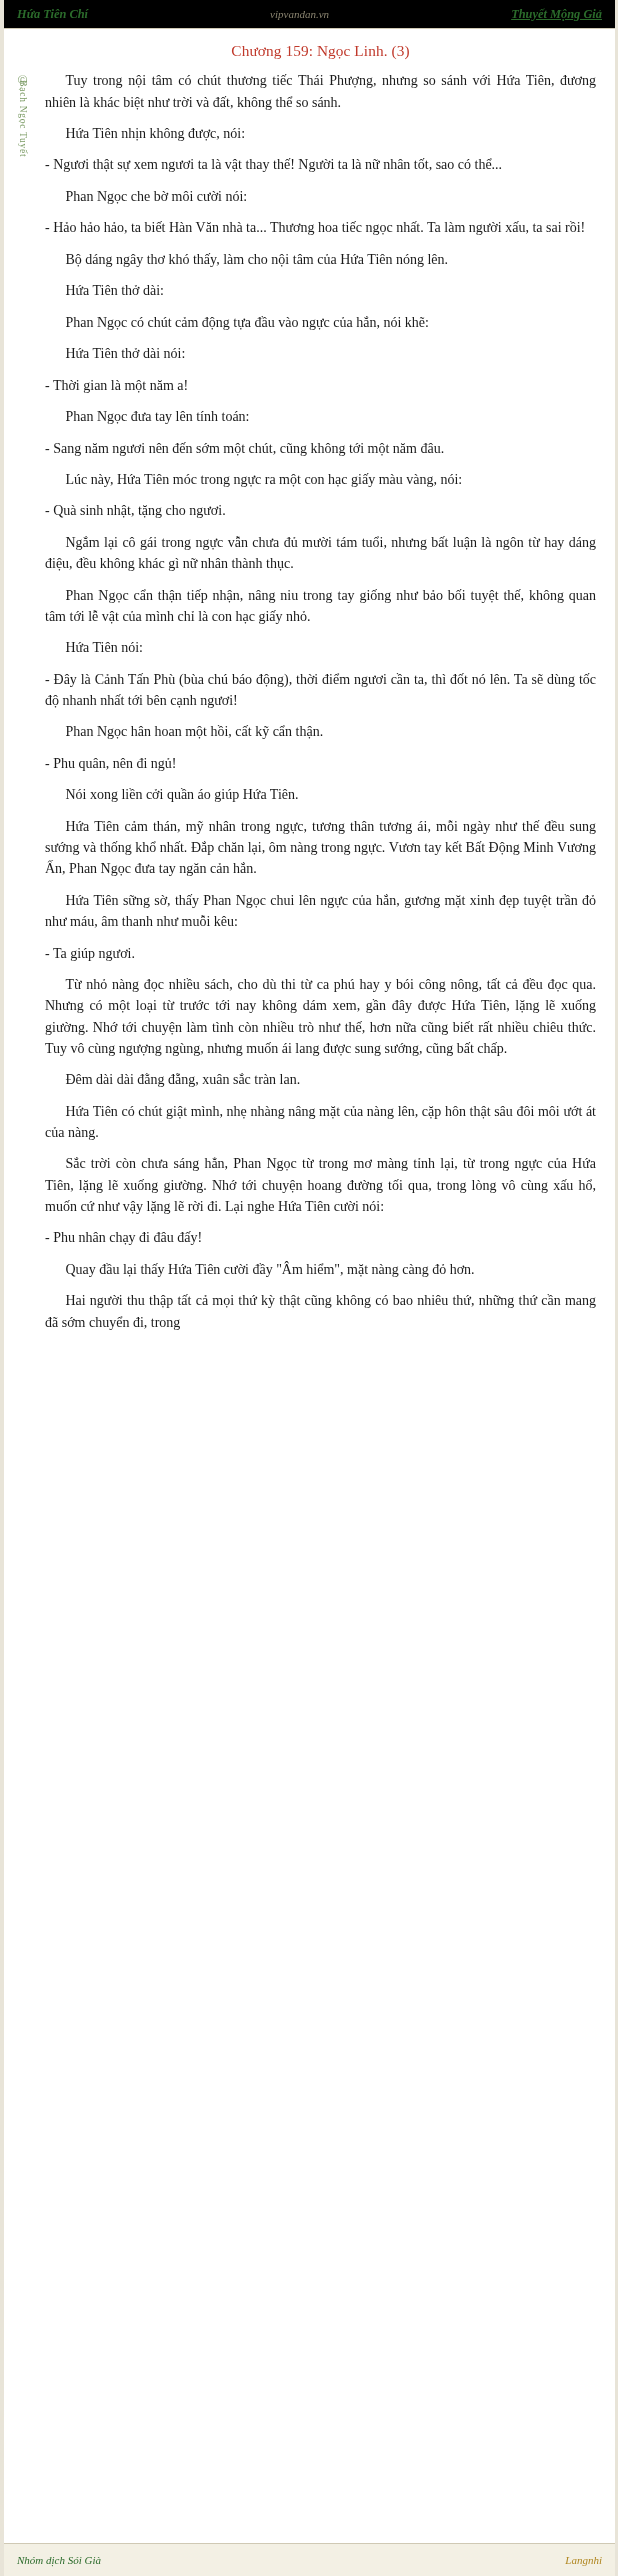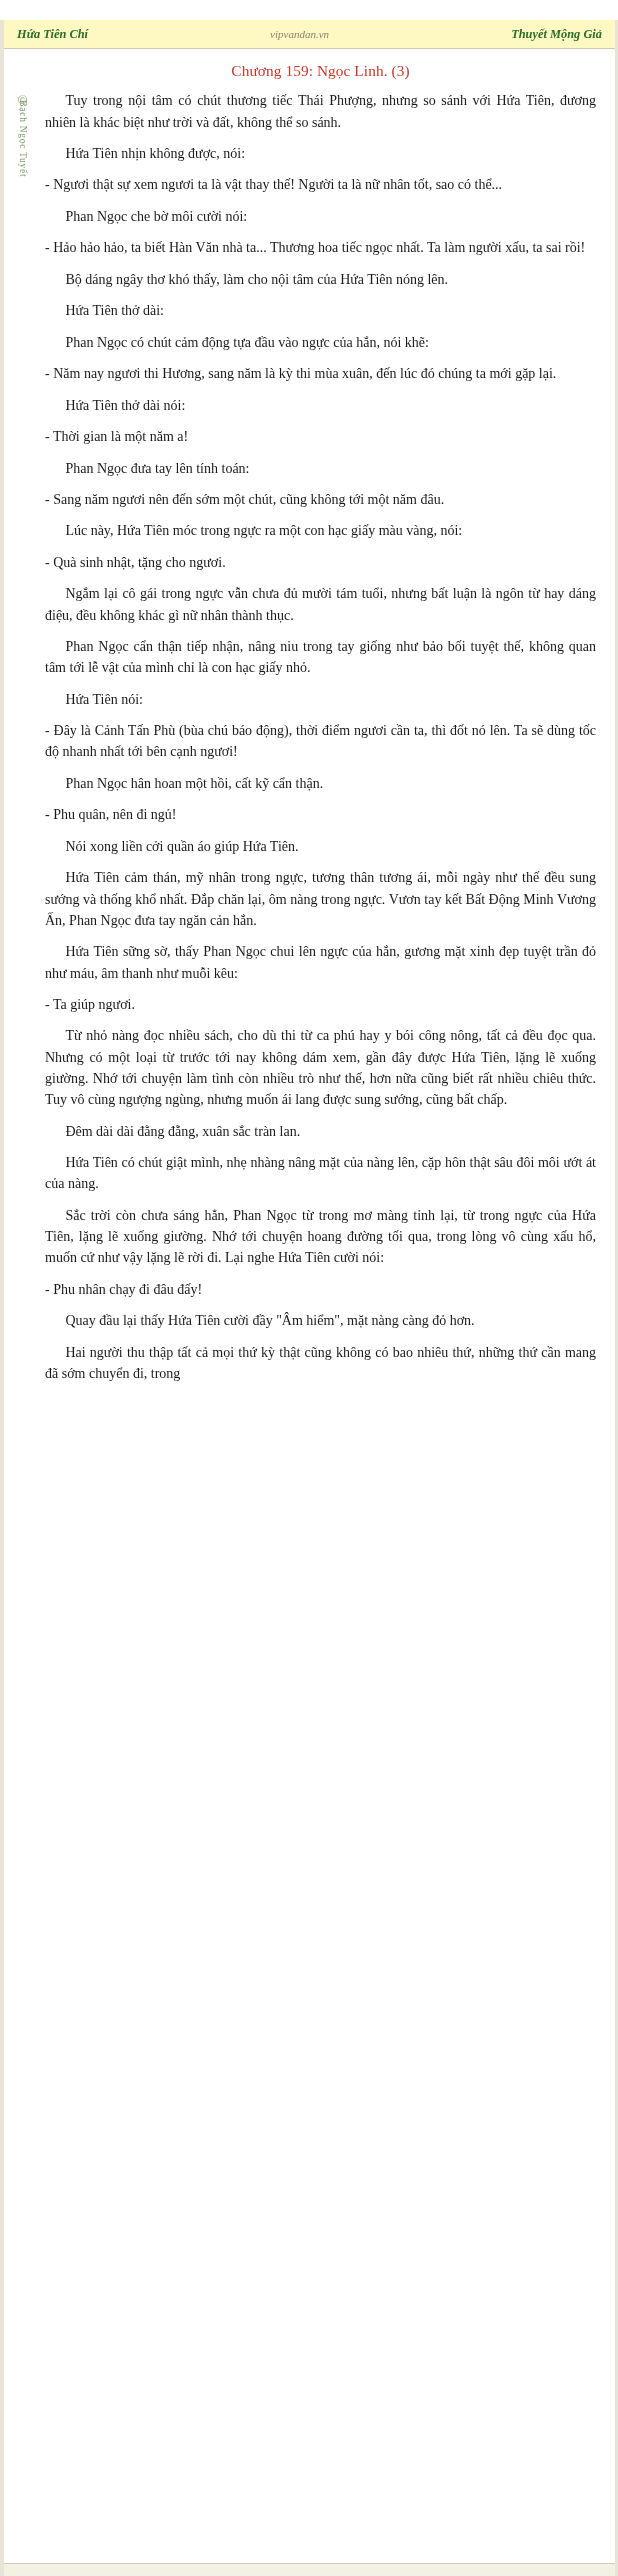--- a/index.html
+++ b/index.html
@@ -16,28 +16,27 @@
     margin: 0 auto;
     background: #ffffff;
     border-left: 4.4px solid #e8e4d8;
     border-right: 4.4px solid #e8e4d8;
     box-sizing: border-box;
     position: relative;
   }
   
   .header {
     height: 29px;
-    background: #fef9c3;
+    background: #000000;
     border-bottom: 1.5px solid #cfc9b4;
     display: flex;
     align-items: center;
     justify-content: space-between;
     padding: 0 13px;
     box-sizing: border-box;
-    margin-top: 20px;
   }
   .header-left {
     font-family: "Liberation Serif", serif;
     font-style: italic;
     font-weight: bold;
     font-size: 12.4px;
     color: #2b6b2b;
     flex: 0 0 auto;
   }
   .header-center {
@@ -48,20 +47,21 @@
     flex: 1 1 auto;
     text-align: center;
   }
   .header-right {
     font-family: "Liberation Serif", serif;
     font-style: italic;
     font-weight: bold;
     font-size: 12.4px;
     color: #2b6b2b;
     flex: 0 0 auto;
+    text-decoration: underline;
   }
   
   .content-wrap {
     position: relative;
     padding: 10.2px 19px 0 41px;
     box-sizing: border-box;
   }
   .chapter-title {
     text-align: center;
     font-size: 15.3px;
@@ -141,21 +141,20 @@
 
     <div id="body-text">
         <p class="para">Tuy trong nội tâm có chút thương tiếc Thái Phượng, nhưng so sánh với Hứa Tiên, đương nhiên là khác biệt như trời và đất, không thể so sánh.</p>
         <p class="para">Hứa Tiên nhịn không được, nói:</p>
         <p class="para dialog">- Ngươi thật sự xem ngươi ta là vật thay thế! Người ta là nữ nhân tốt, sao có thể...</p>
         <p class="para">Phan Ngọc che bờ môi cười nói:</p>
         <p class="para dialog">- Hảo hảo hảo, ta biết Hàn Văn nhà ta... Thương hoa tiếc ngọc nhất. Ta làm người xấu, ta sai rồi!</p>
         <p class="para">Bộ dáng ngây thơ khó thấy, làm cho nội tâm của Hứa Tiên nóng lên.</p>
         <p class="para">Hứa Tiên thở dài:</p>
         <p class="para">Phan Ngọc có chút cảm động tựa đầu vào ngực của hắn, nói khẽ:</p>
-        <p class="para dialog">- Năm nay ngươi thi Hương, sang năm là kỳ thi mùa xuân, đến lúc đó chúng ta mới gặp lại.</p>
         <p class="para">Hứa Tiên thở dài nói:</p>
         <p class="para dialog">- Thời gian là một năm a!</p>
         <p class="para">Phan Ngọc đưa tay lên tính toán:</p>
         <p class="para dialog">- Sang năm ngươi nên đến sớm một chút, cũng không tới một năm đâu.</p>
         <p class="para">Lúc này, Hứa Tiên móc trong ngực ra một con hạc giấy màu vàng, nói:</p>
         <p class="para dialog">- Quà sinh nhật, tặng cho ngươi.</p>
         <p class="para">Ngắm lại cô gái trong ngực vẫn chưa đủ mười tám tuổi, nhưng bất luận là ngôn từ hay dáng điệu, đều không khác gì nữ nhân thành thục.</p>
         <p class="para">Phan Ngọc cẩn thận tiếp nhận, nâng niu trong tay giống như bảo bối tuyệt thế, không quan tâm tới lễ vật của mình chỉ là con hạc giấy nhỏ.</p>
         <p class="para">Hứa Tiên nói:</p>
         <p class="para dialog">- Đây là Cảnh Tấn Phù (bùa chú báo động), thời điểm ngươi cần ta, thì đốt nó lên. Ta sẽ dùng tốc độ nhanh nhất tới bên cạnh ngươi!</p>

